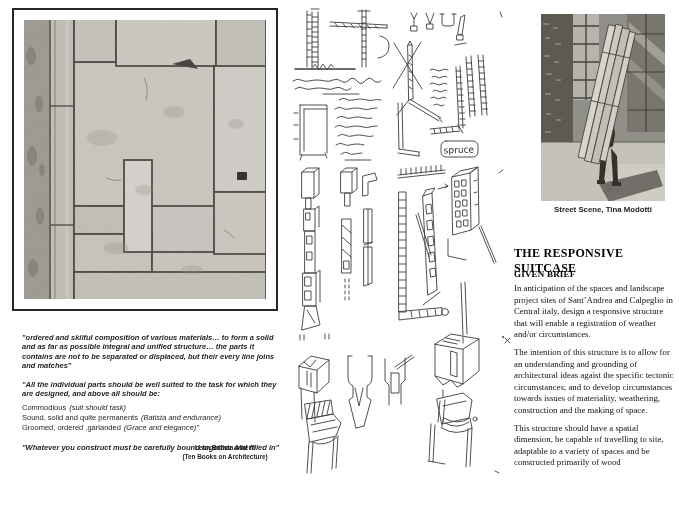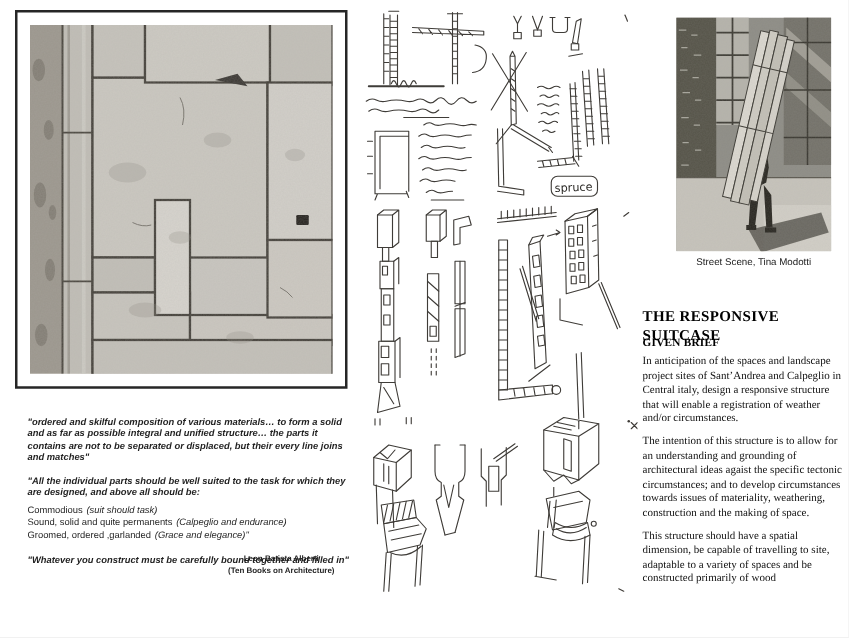--- a/index.html
+++ b/index.html
@@ -33,21 +33,21 @@
   .sketches svg{display:block;width:225px;height:500px;}
   .sk{stroke:#3f3c38; stroke-width:0.9; fill:none; stroke-linecap:round; stroke-linejoin:round;}
   .skb{stroke:#3f3c38; stroke-width:1.5; fill:none; stroke-linecap:round;}
   .skf{fill:#3f3c38; stroke:none;}
   .spruce-text{font-family:"DejaVu Sans", sans-serif; font-size:9px; fill:#2a2825;}
   
   .street-photo{position:absolute; left:541px; top:14px; width:124px; height:187px;}
   .street-photo svg{display:block;width:124px;height:187px;}
   .photo-caption{
     position:absolute; left:536px; top:205px; width:134px; text-align:center;
-    font-size:7.8px; font-weight:normal; color:#222;
+    font-size:7.8px; font-weight:bold; color:#222;
   }
   .brief-title{
     position:absolute; left:514px; top:246px; width:165px;
     font-family:"Liberation Serif", serif; font-weight:bold; font-size:12px;
     letter-spacing:0.3px; color:#000;
   }
   .brief-heading{
     position:absolute; left:514px; top:269px; width:165px;
     font-family:Liberation Serif, serif; font-weight:bold; font-size:9px;
     letter-spacing:0.2px; color:#000;
@@ -124,21 +124,21 @@
   </div>
 
   <div class="left-text">
     <p class="quote">"ordered and skilful composition of various materials… to form a solid and as far as possible integral and unified structure… the parts it contains are not to be separated or displaced, but their every line joins and matches"</p>
     <p class="quote tight">"All the individual parts should be well suited to the task for which they are designed, and above all should be:</p>
     <div class="qualities">
       <div class="qline">
         <span class="term">Commodious</span><span class="detail">(suit should task)</span>
       </div>
       <div class="qline">
-        <span class="term">Sound, solid and quite permanents</span><span class="detail">(Calpeglio and endurance)</span>
+        <span class="term">Sound, solid and quite permanents</span><span class="detail">(Batista and endurance)</span>
       </div>
       <div class="qline">
         <span class="term">Groomed, ordered ,garlanded</span><span class="detail">(Grace and elegance)"</span>
       </div>
     </div>
     <p class="quote">"Whatever you construct must be carefully bound together and filled in"</p>
   </div>
   <div class="attribution">
     <div>Leon Batista Alberti</div>
     <div>(Ten Books on Architecture)</div>

